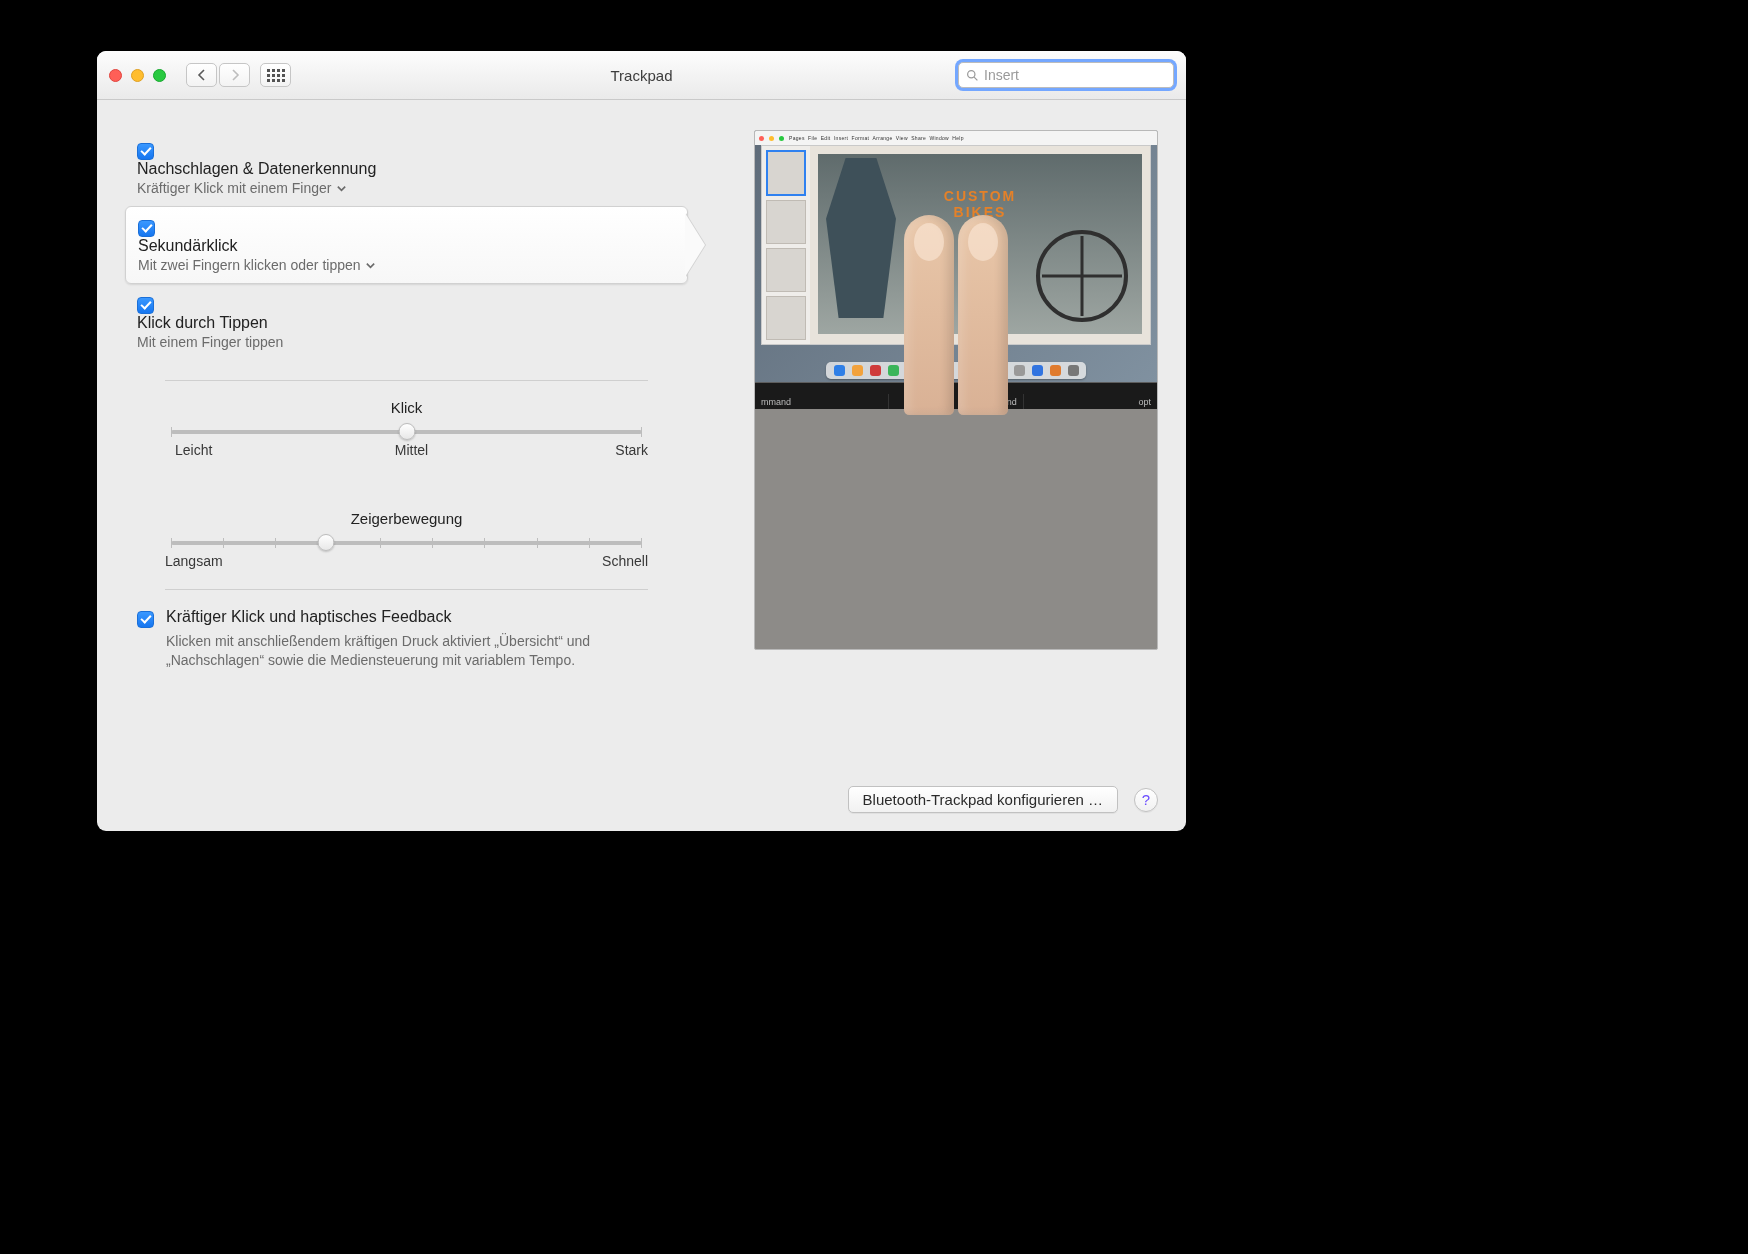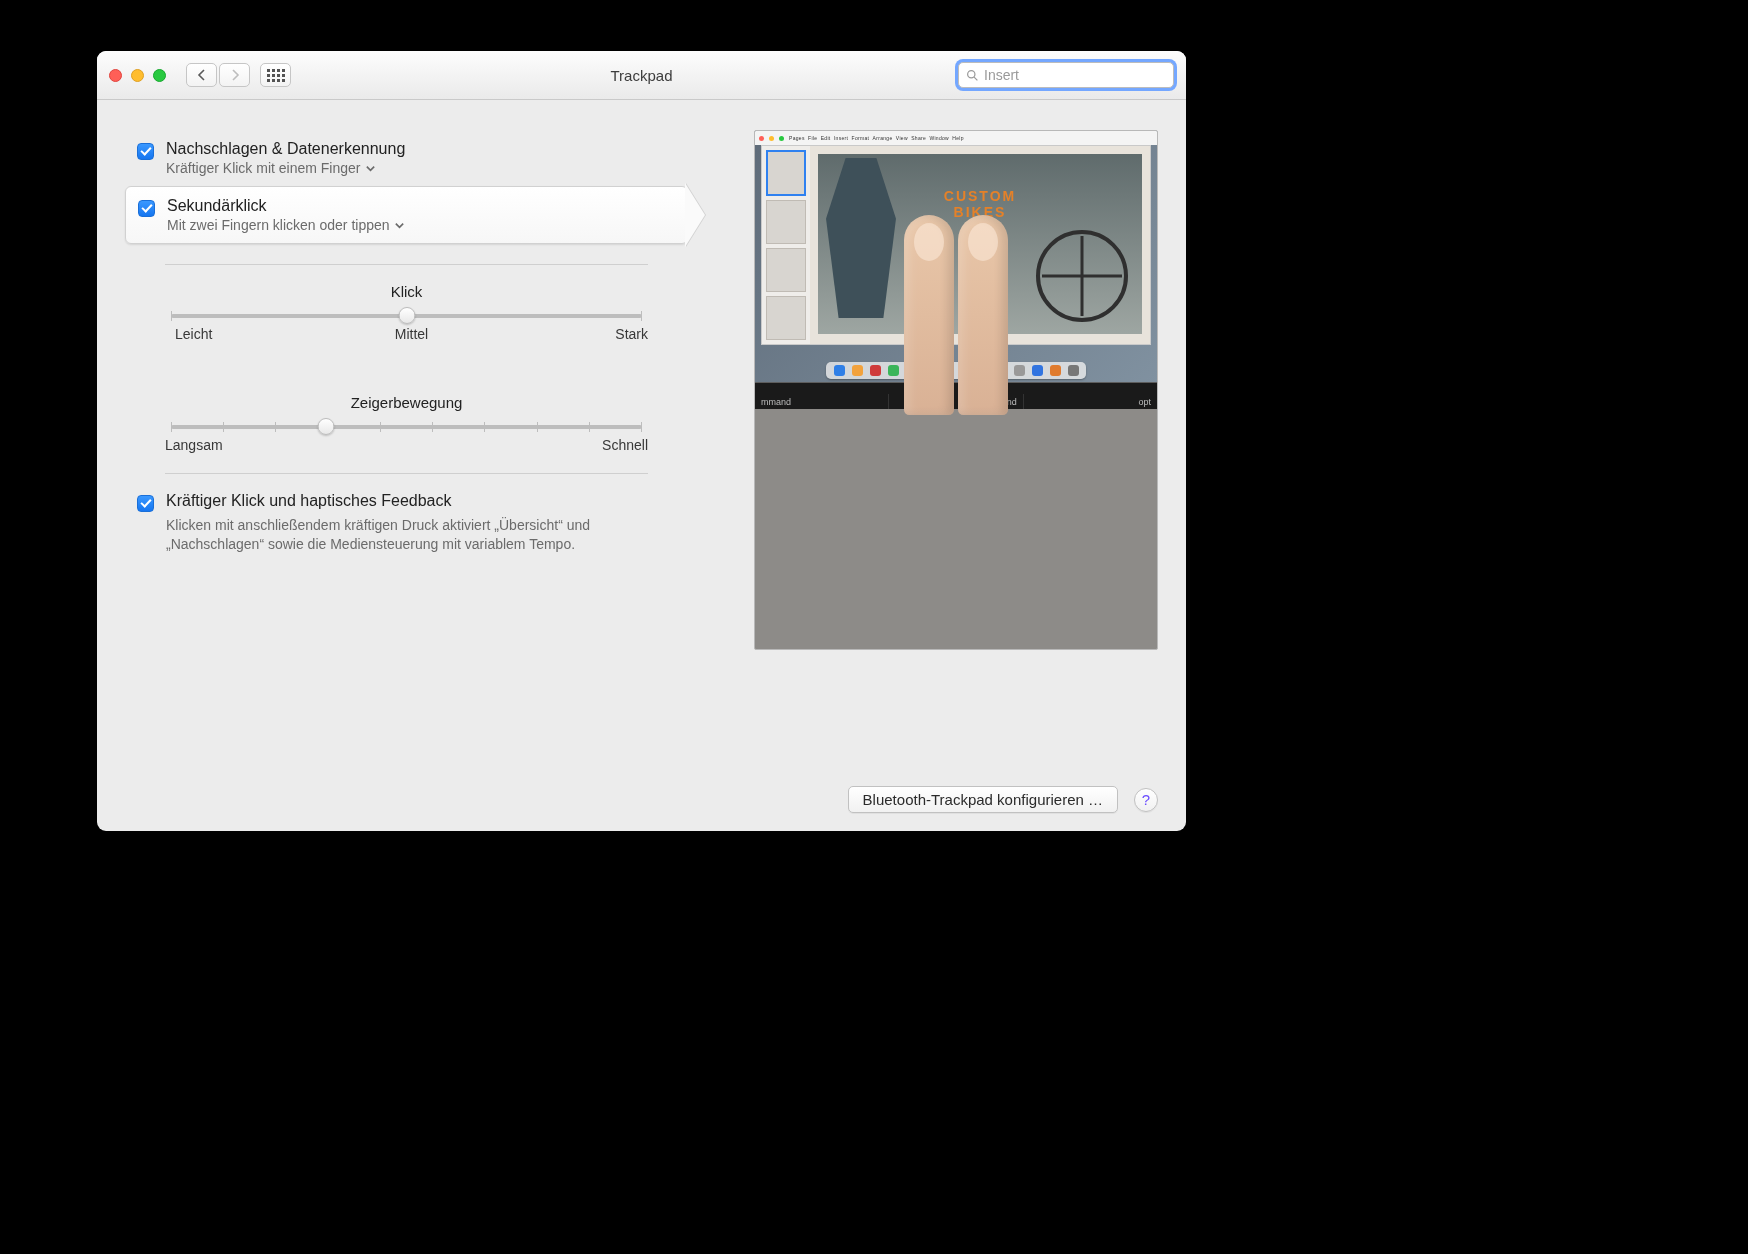--- a/index.html
+++ b/index.html
@@ -64,21 +64,21 @@
     font-size:15px;
   }
   .tab{padding:4px 18px;background:#fff;border-right:1px solid #bcbcbc;color:#262626;}
   .tab:last-child{border-right:none;}
   .tab.active{background:linear-gradient(#4aa2ff,#1e7cf2);color:#fff;}
 
   .main{display:flex;gap:22px;}
   .left{flex:1;}
   .right{width:448px;padding-left:44px;}
 
-  .option{display:flex;align-items:flex-start;padding:10px 18px 10px 12px;gap:12px;border-radius:6px;position:relative;}
+  .option{display:flex;align-items:flex-start;padding:10px 18px 10px 12px;gap:0;border-radius:6px;position:relative;flex-direction:column;}
   .option.selected{
     background:linear-gradient(#ffffff,#f7f7f7);border:1px solid #d1d1d1;box-shadow:0 1px 2px rgba(0,0,0,.1);
     padding-right:50px;
   }
   .option.selected::after{
     content:"";position:absolute;right:-18px;top:50%;transform:translateY(-50%);
     width:0;height:0;border-top:32px solid transparent;border-bottom:32px solid transparent;border-left:20px solid #fafafa;
     filter:drop-shadow(1px 0 0 #d1d1d1);
   }
   .chk{
@@ -234,20 +234,27 @@
             <div class="opt-title">Sekundärklick</div>
             <div class="opt-sub">
               <span>Mit zwei Fingern klicken oder tippen</span>
               <svg class="chev" viewBox="0 0 12 12">
                   <path d="M2 4 L6 8 L10 4"></path>
                 </svg>
             </div>
           </div>
         </div>
 
+        <div class="option">
+          <div class="chk on"></div>
+          <div>
+            <div class="opt-title">Klick durch Tippen</div>
+            <div class="opt-sub">Mit einem Finger tippen</div>
+          </div>
+        </div>
 
         <div class="hr"></div>
 
         <div class="sliders">
           <div class="slider-block">
             <div class="slider-title">Klick</div>
             <div class="track">
               <div class="ticks">
                   <span></span>
                   <span></span>

